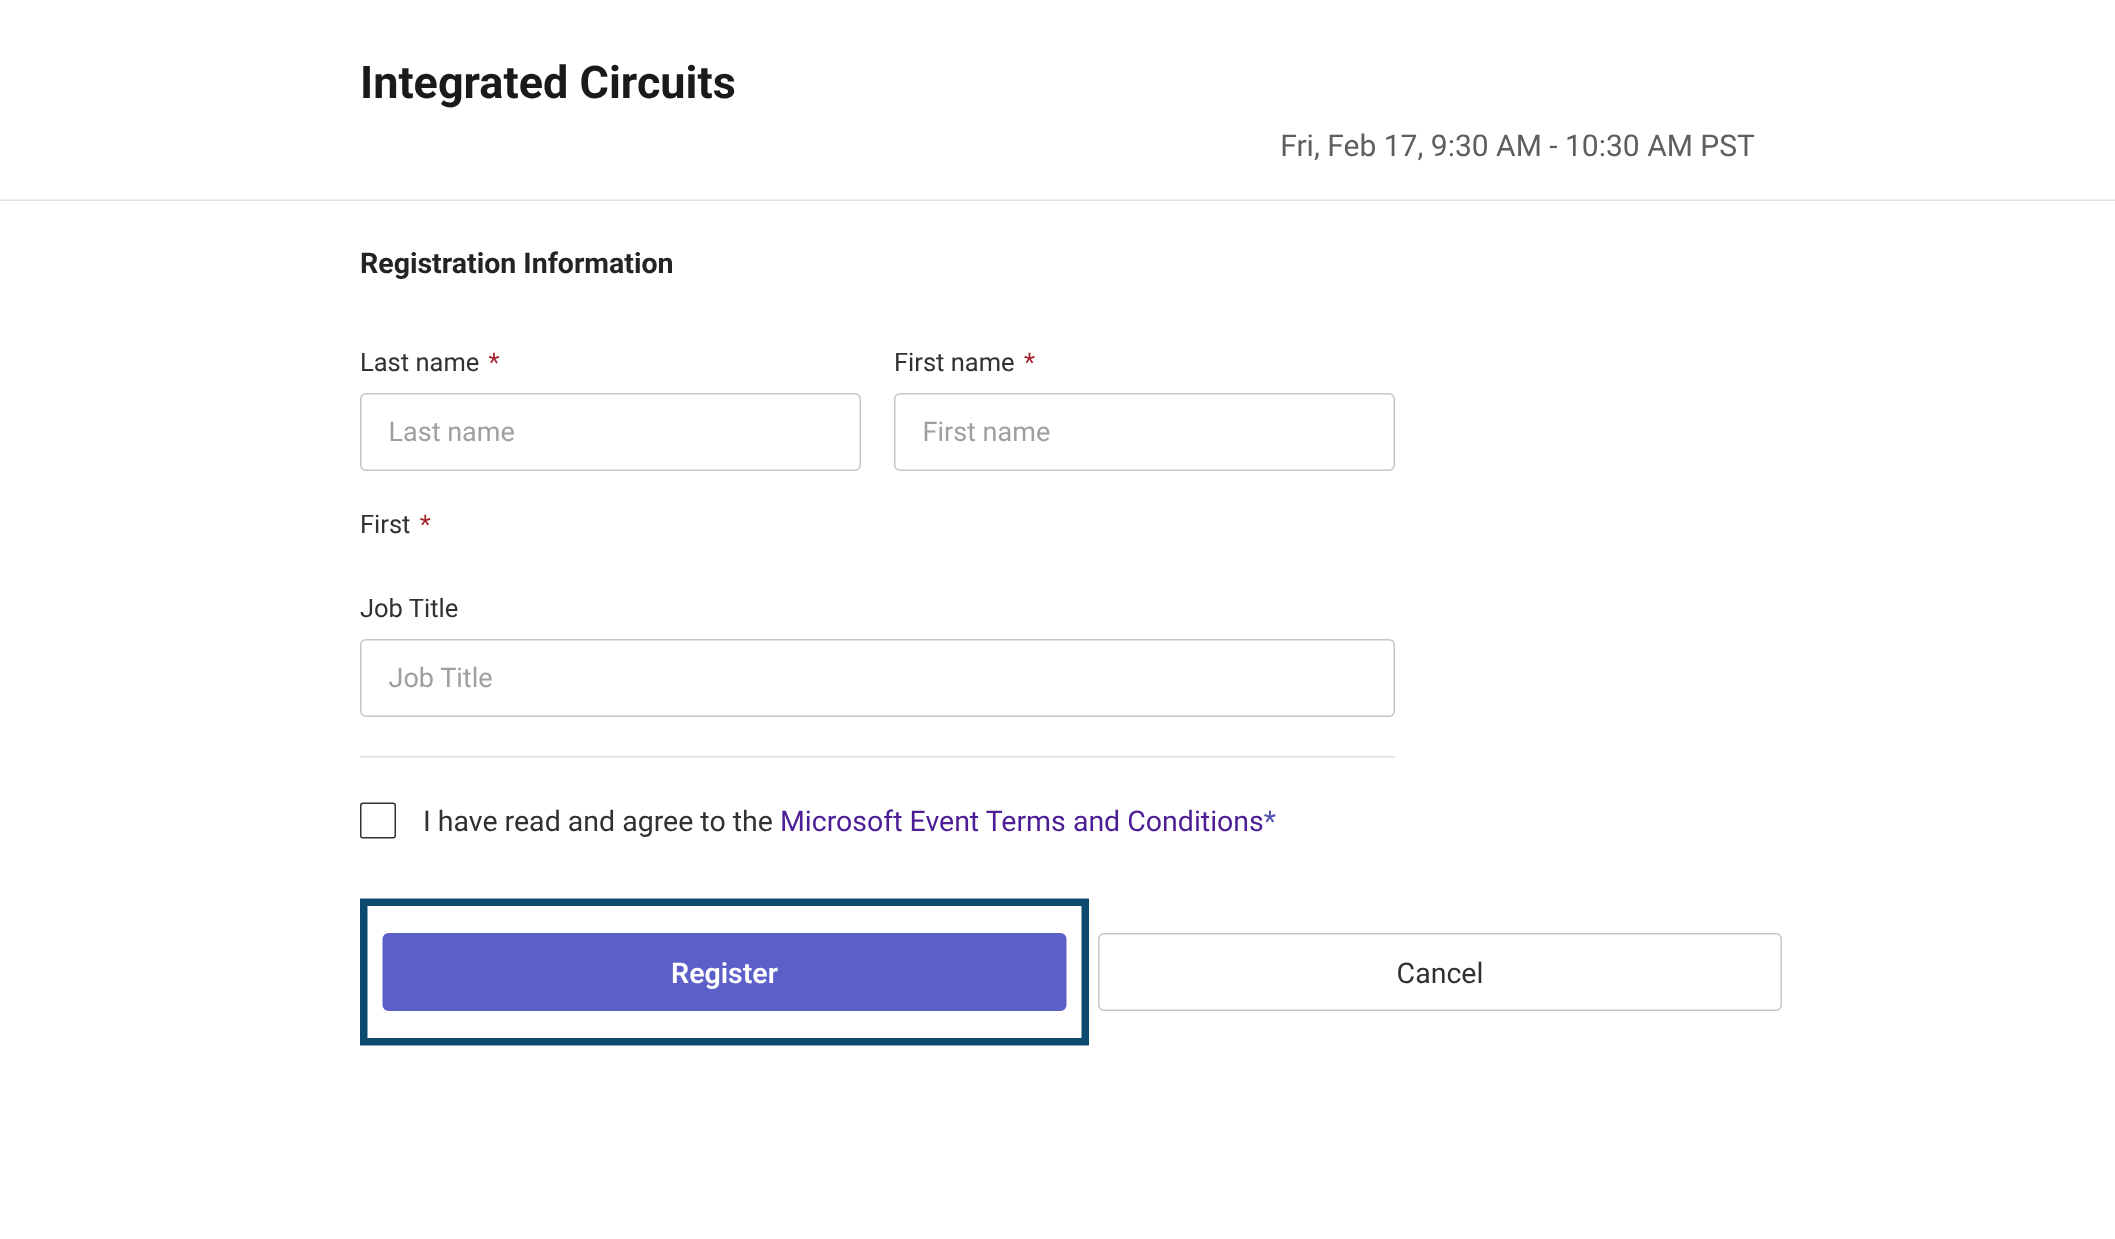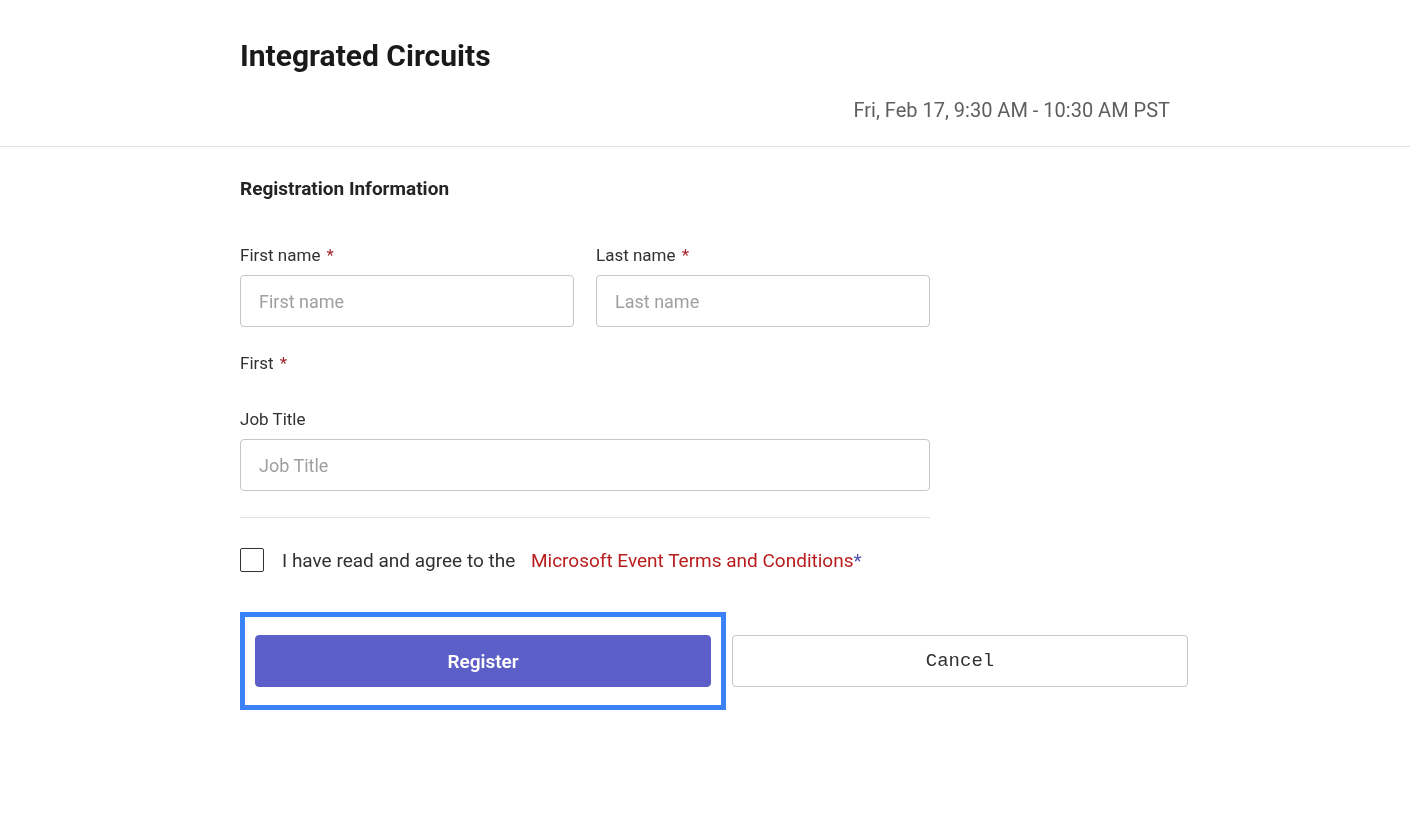--- a/index.html
+++ b/index.html
@@ -23,21 +23,21 @@
     border-bottom: 1px solid #e1dfdd;
   }
   .content-wrap {
     padding-left: 240px;
     padding-right: 240px;
   }
   .event-title {
     font-size: 30px;
     font-weight: 700;
     color: #1b1a19;
-    margin-bottom: 25px;
+    margin-bottom: 12px;
   }
   .event-time {
     font-size: 20px;
     color: #605e5c;
     font-weight: 400;
     text-align: right;
   }
   .form-section {
     padding-top: 30px;
     padding-left: 240px;
@@ -111,29 +111,28 @@
   .checkbox:checked {
     background: #5b5fc7;
     border-color: #5b5fc7;
   }
   .terms-text {
     font-size: 19px;
     color: #323130;
     font-weight: 400;
   }
   .terms-link {
-    color: #b91c1c;
+    color: #4c1d95;
     text-decoration: none;
-    margin-left: 11px;
   }
   .terms-req {
     color: #4f52b2;
   }
   .highlight-wrap {
-    border: 5px solid #3b82f6;
+    border: 5px solid #0c4a6e;
     padding: 18px 10px;
     display: inline-block;
     position: relative;
   }
   .btn {
     height: 52px;
     font-size: 19px;
     border-radius: 4px;
     cursor: pointer;
     font-family: inherit;
@@ -153,50 +152,49 @@
     border: 1px solid #c8c6c4;
     width: 456px;
     font-weight: 400;
   }
   .button-row-wrap {
     display: flex;
     align-items: center;
   }
   .btn-secondary-wrap {
     margin-left: 6px;
-    font-family: Liberation Mono, monospace;
   }
 </style>
 </head>
 <body>
 
 <div class="page">
 
   <div class="header-section">
     <div class="content-wrap">
       <h1 class="event-title">Integrated Circuits</h1>
       <div class="event-time">Fri, Feb 17, 9:30 AM - 10:30 AM PST</div>
     </div>
   </div>
 
   <div class="form-section">
     <div class="section-title">Registration Information</div>
 
     <div class="form-row">
       <div class="form-field">
         <label class="field-label">
+          <span>Last name</span><span class="required-asterisk"> *</span>
+        </label>
+        <input type="text" class="text-input" placeholder="Last name" style="">
+      </div>
+      <div class="form-field">
+        <label class="field-label">
           <span>First name</span><span class="required-asterisk"> *</span>
         </label>
         <input type="text" class="text-input" placeholder="First name" style="">
-      </div>
-      <div class="form-field">
-        <label class="field-label">
-          <span>Last name</span><span class="required-asterisk"> *</span>
-        </label>
-        <input type="text" class="text-input" placeholder="Last name" style="">
       </div>
     </div>
 
     <div class="form-row">
       <div class="form-field full">
         <label class="field-label">
           <span>First</span><span class="required-asterisk"> *</span>
         </label>
       </div>
     </div>

